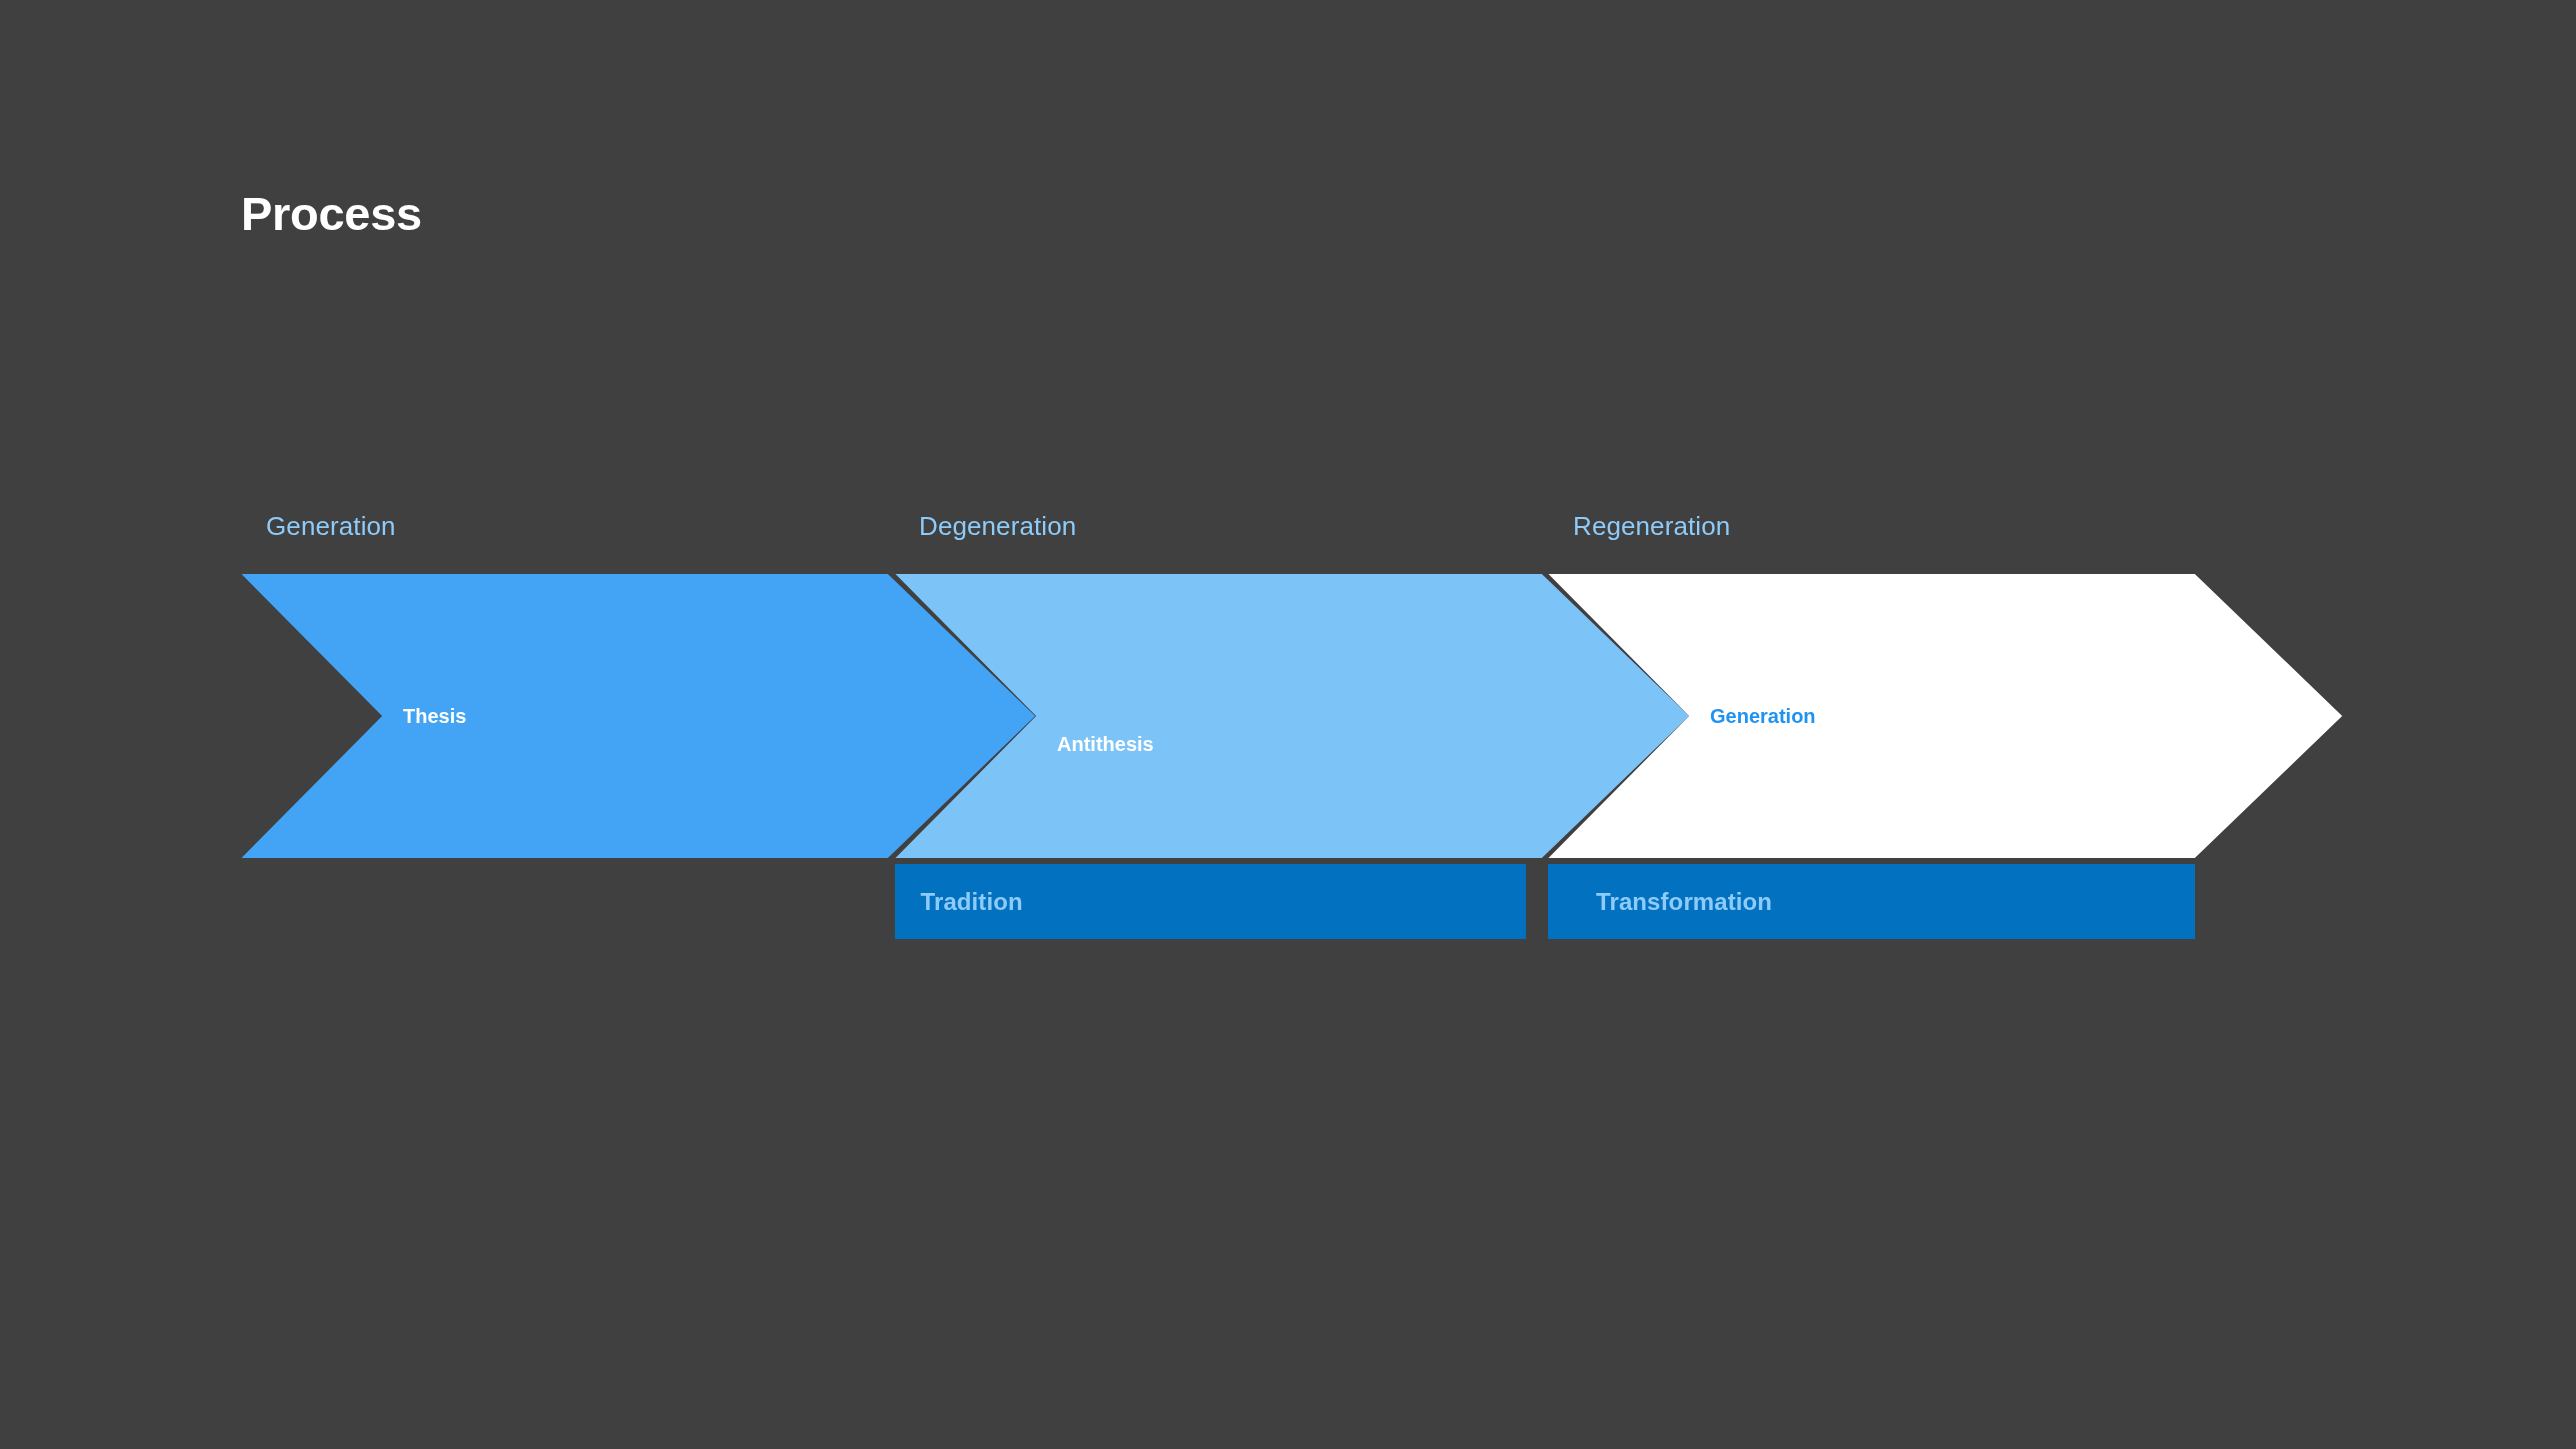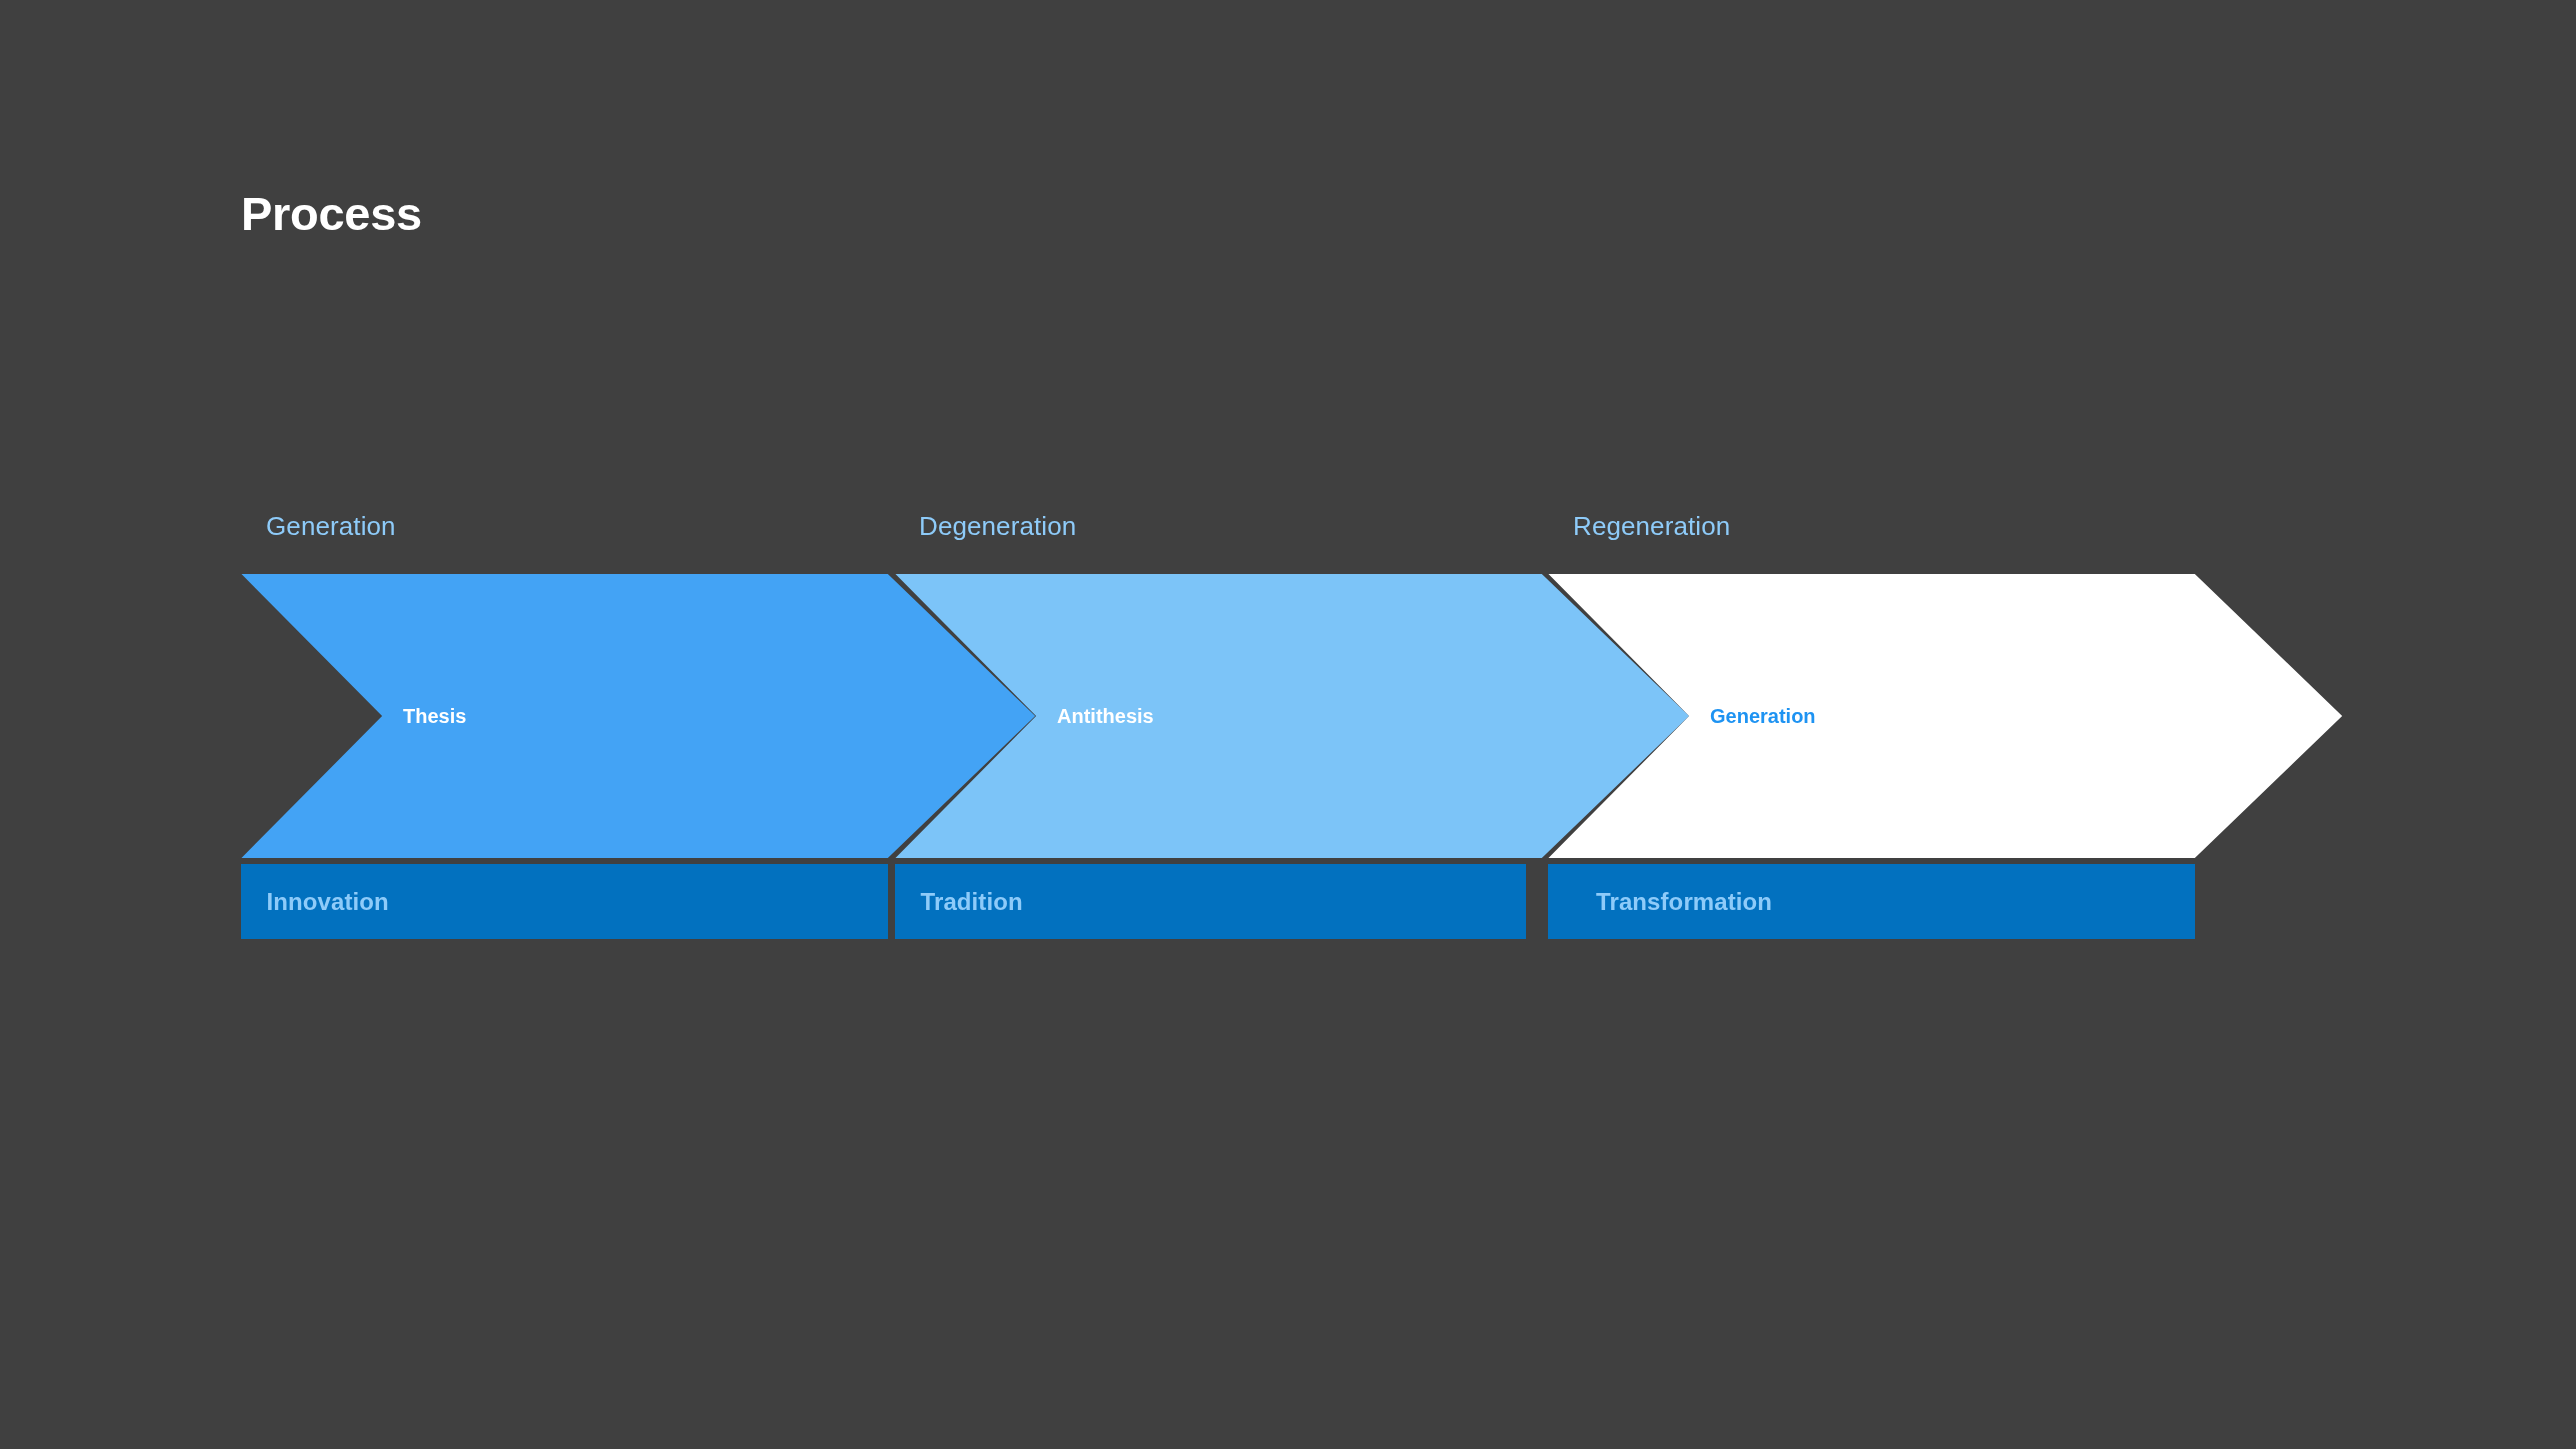--- a/index.html
+++ b/index.html
@@ -111,31 +111,28 @@
 
     <div class="stage-caption" style="left:266px;">Generation</div>
 
     <div class="chevron-band" style="left:241px; width:798px;">
       <svg class="chevron-svg" width="798" height="284" viewBox="0 0 1190 424">
         <polygon points="0,0 965,0 1185,212 965,424 0,424 210,212" fill="#43a3f5"></polygon>
       </svg>
       <div class="chevron-label" style="left:162px; color:#ffffff;">Thesis</div>
     </div>
 
-    <div class="footer-bar" style="left:241px; width:647px;">
-      <span class="footer-bar-label">Innovation</span>
-    </div>
 
     <div class="stage-caption" style="left:919px;">Degeneration</div>
 
     <div class="chevron-band" style="left:895px; width:798px;">
       <svg class="chevron-svg" width="798" height="284" viewBox="0 0 1190 424">
         <polygon points="0,0 965,0 1185,212 965,424 0,424 210,212" fill="#7cc4f8"></polygon>
       </svg>
-      <div class="chevron-label" style="left:162px; color:#ffffff;">Antithesis</div>
+      <div class="chevron-label" style="left:162px; color:#ffffff;margin-top:28px;">Antithesis</div>
     </div>
 
     <div class="footer-bar" style="left:895px; width:631px;">
       <span class="footer-bar-label">Tradition</span>
     </div>
 
     <div class="stage-caption" style="left:1573px;">Regeneration</div>
 
     <div class="chevron-band" style="left:1548px; width:798px;">
       <svg class="chevron-svg" width="798" height="284" viewBox="0 0 1190 424">

